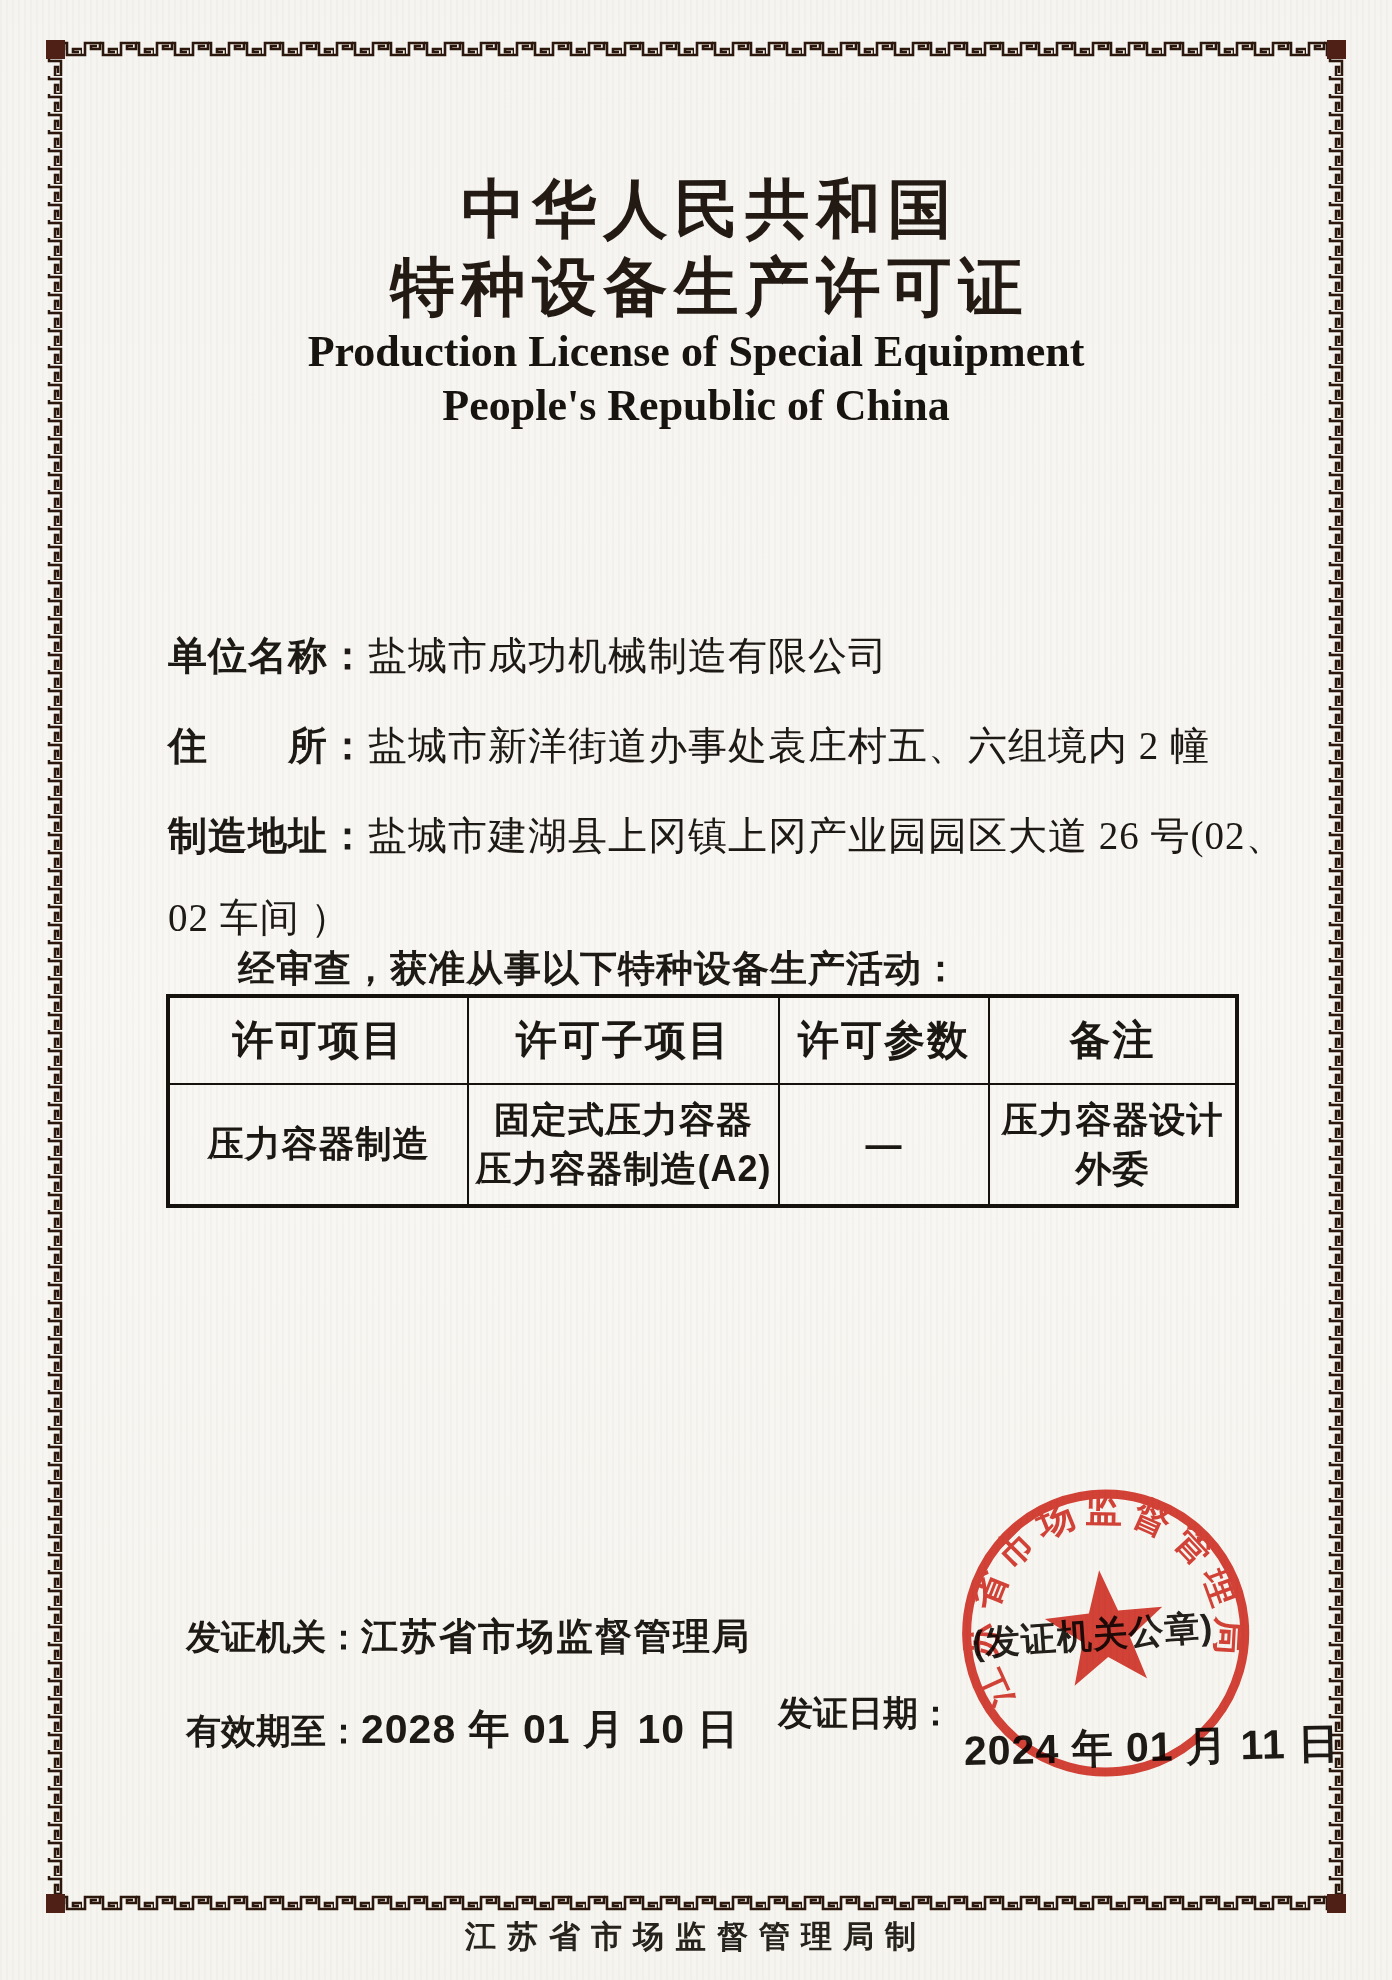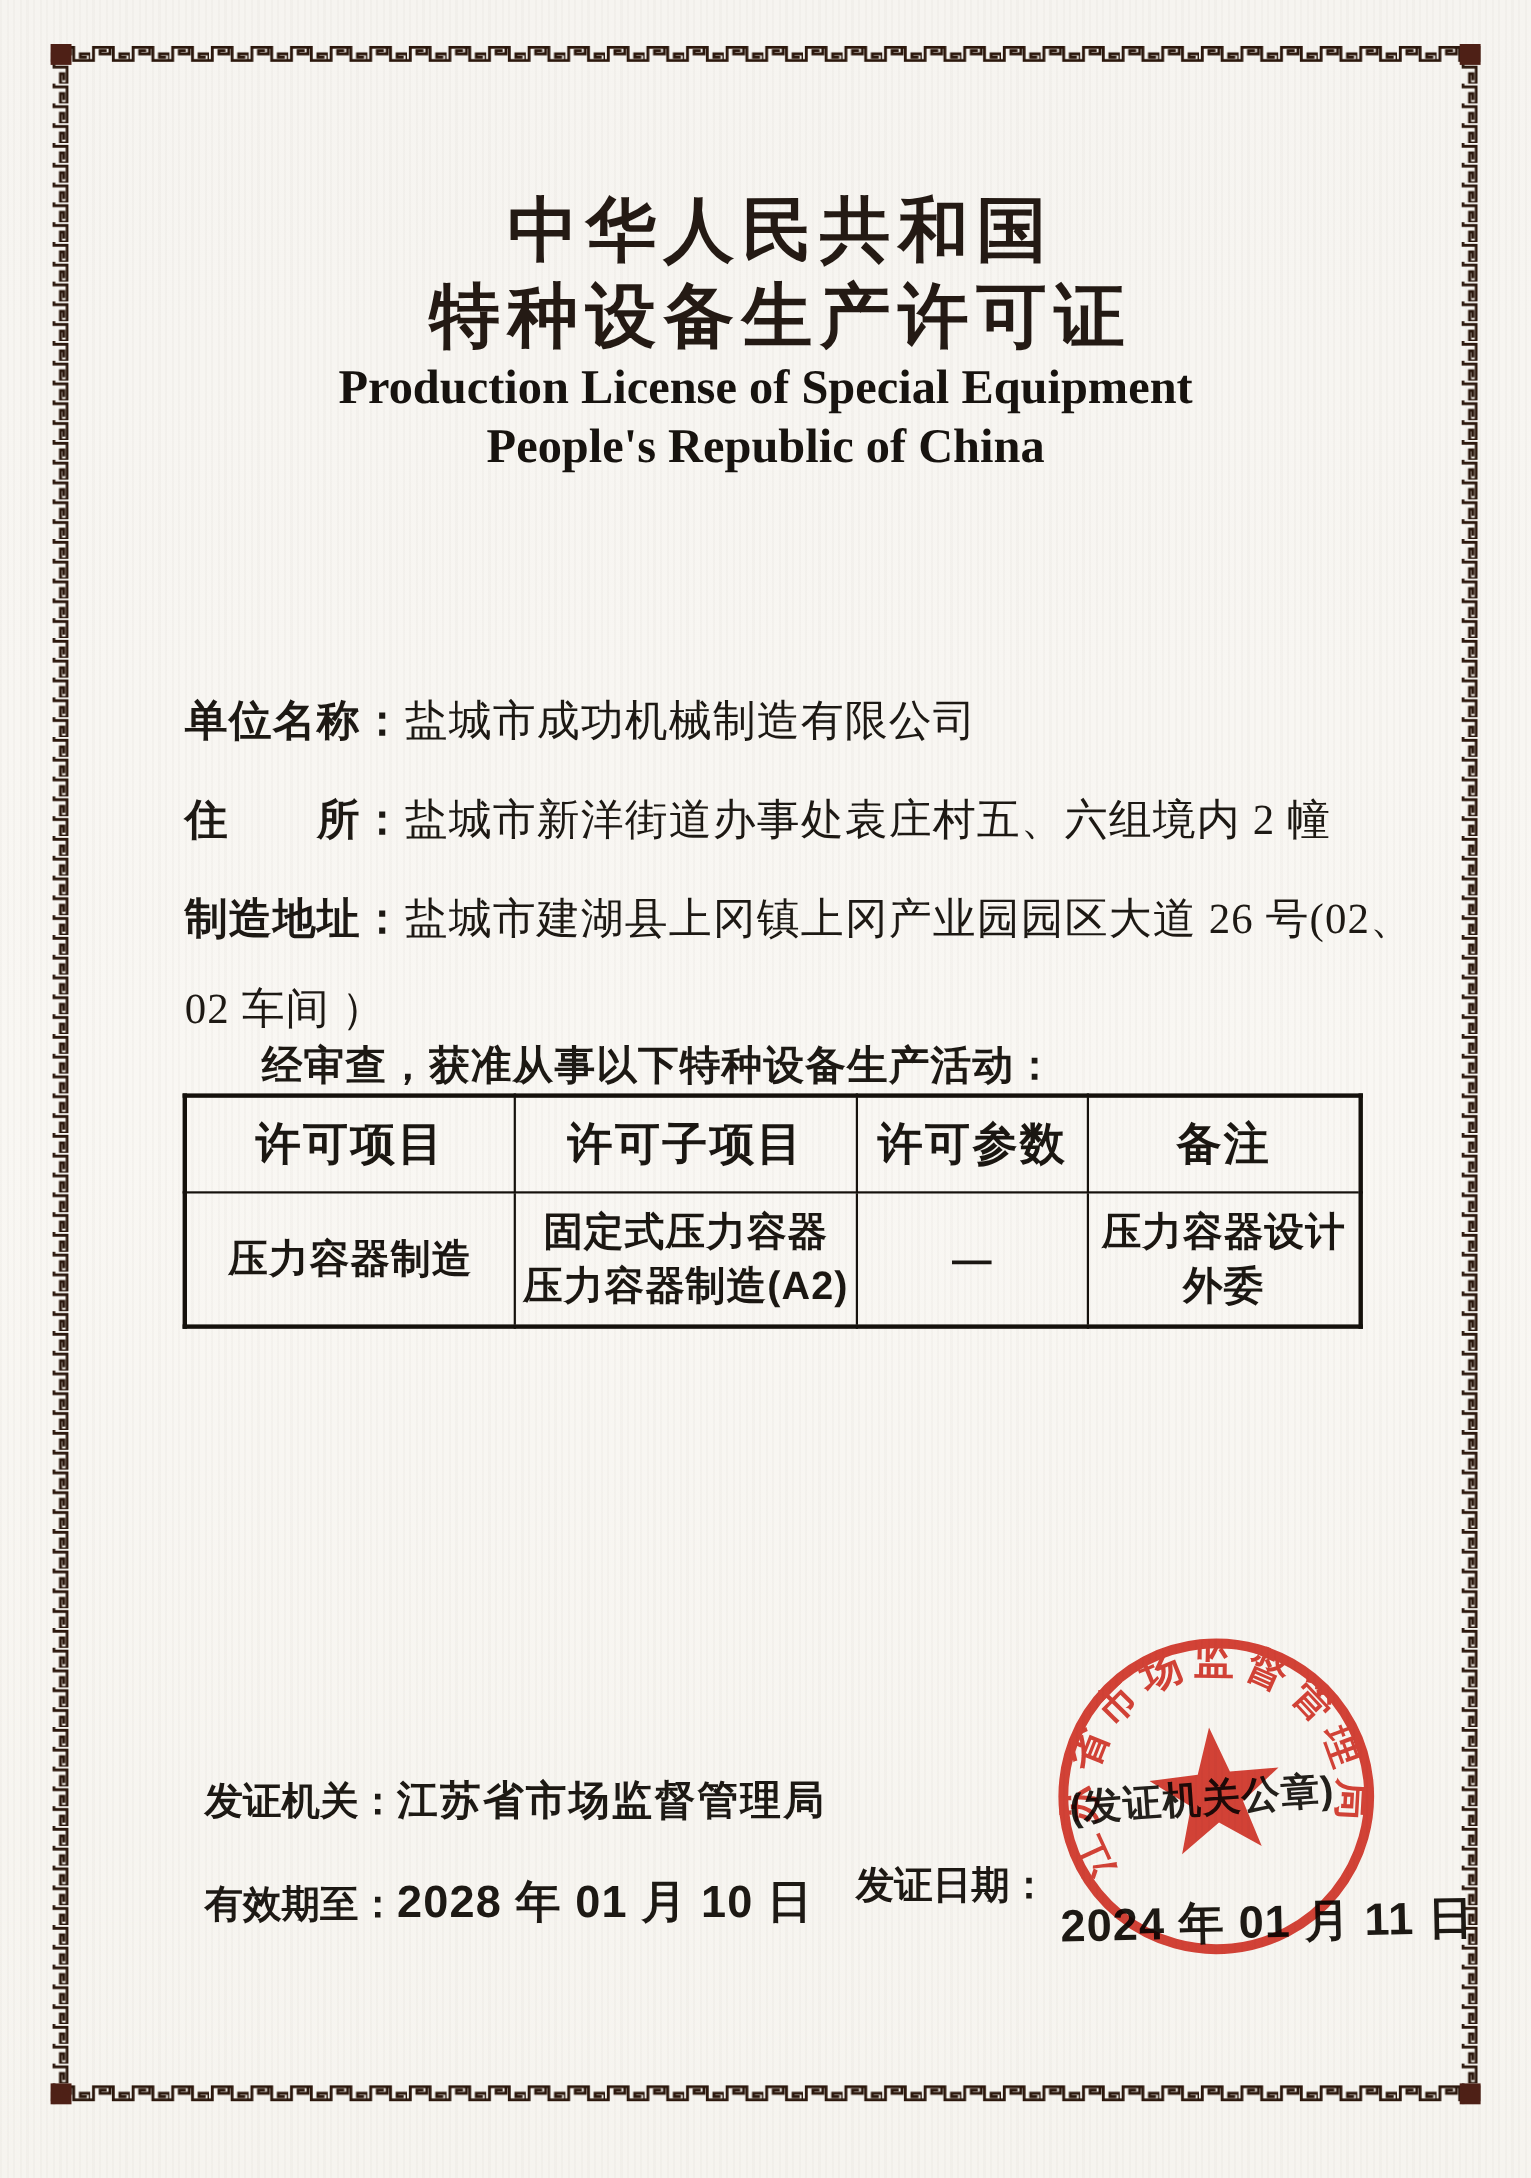--- a/index.html
+++ b/index.html
@@ -203,14 +203,15 @@
 
   <svg class="seal" viewBox="0 0 312 312" aria-hidden="true">
     <circle cx="156" cy="153" r="139" fill="none" stroke="#d6352a" stroke-width="9"></circle>
     <polygon fill="#d6352a" points="156,90 170.7,131.8 215,132.8 179.8,159.7 192.4,202.2 156,177 119.6,202.2 132.2,159.7 97,132.8 141.3,131.8"></polygon>
     <path id="seal-arc" fill="none" d="M 61 212.4 A 112 112 0 1 1 251 212.4"></path>
     <text font-size="37" font-weight="bold" fill="#d6352a" letter-spacing="8" font-family="Liberation Serif, serif">
       <textPath href="#seal-arc" startOffset="4">江苏省市场监督管理局</textPath>
     </text>
   </svg>
 
+  <div class="footer-line">江苏省市场监督管理局制</div>
 
 </div>
 
 </body></html>

